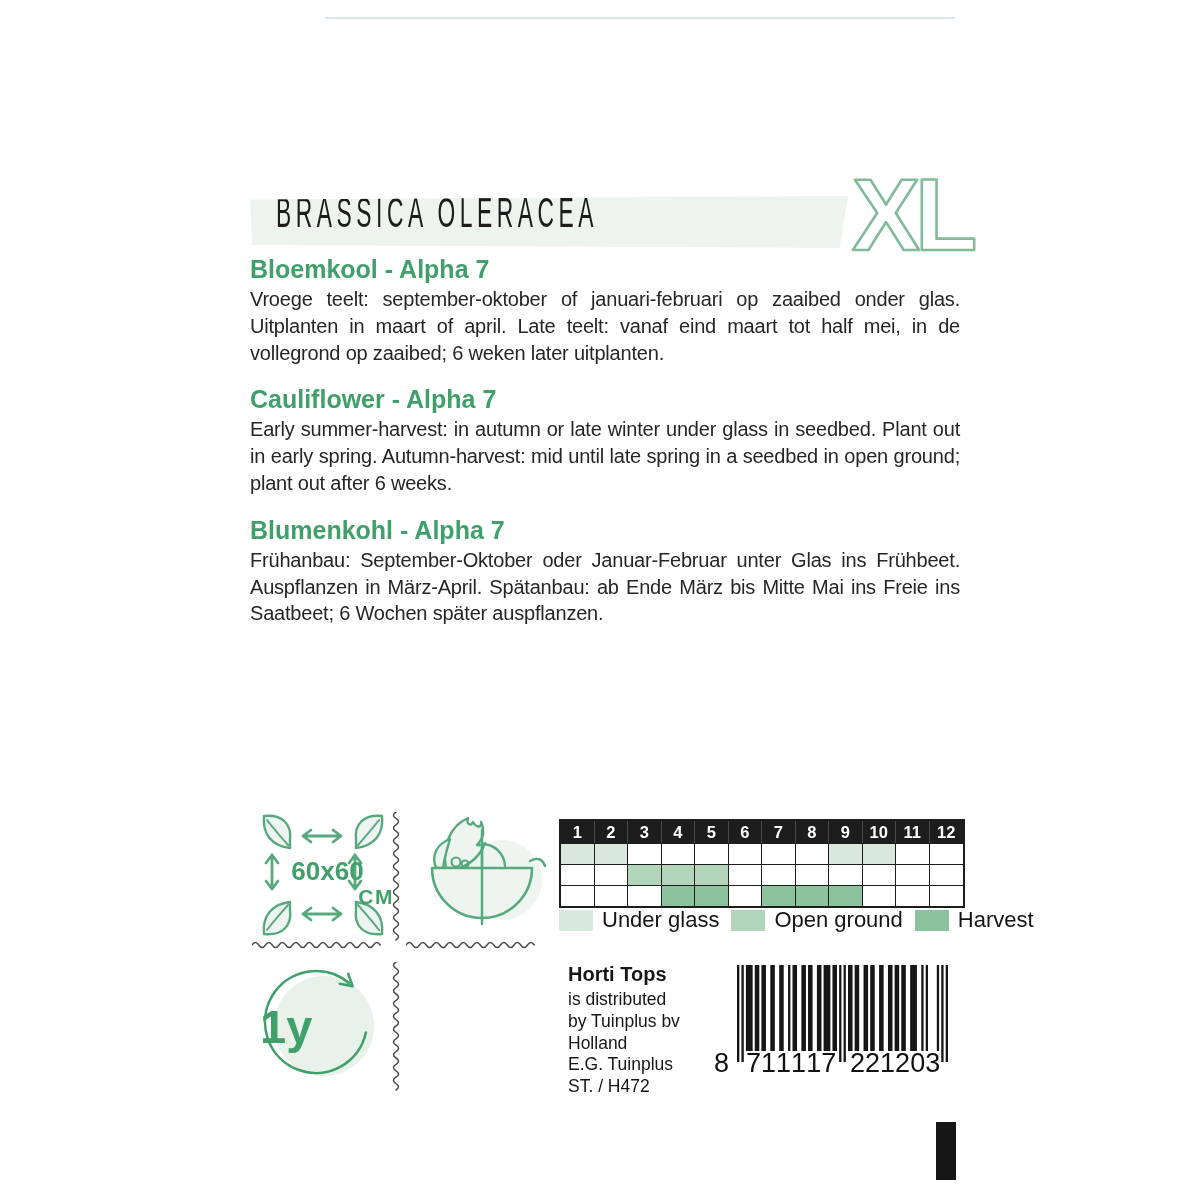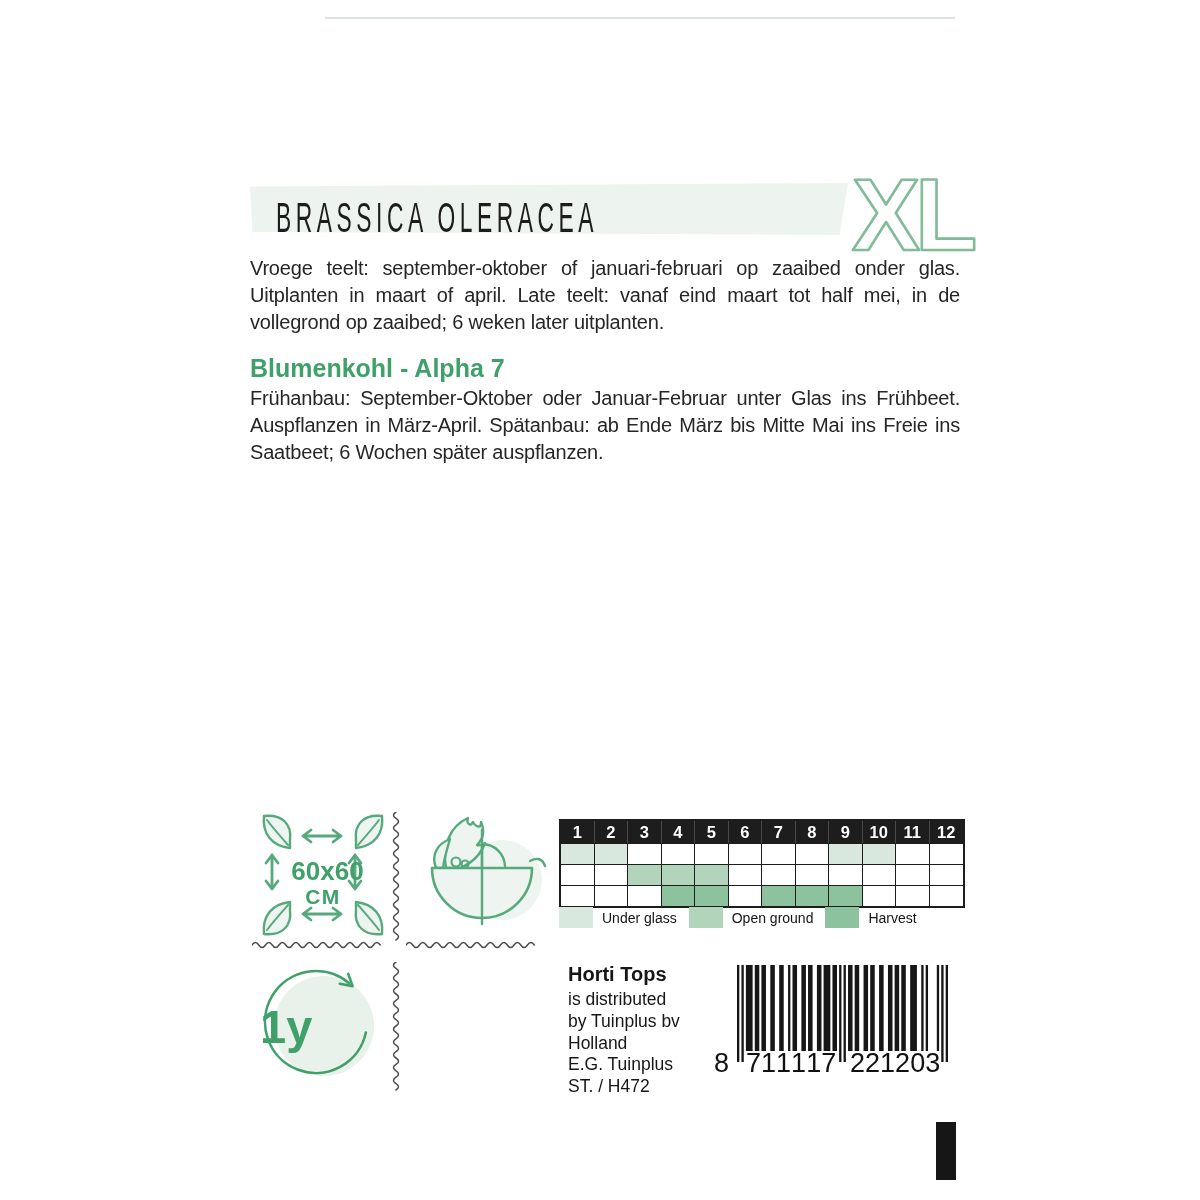--- a/index.html
+++ b/index.html
@@ -4,39 +4,39 @@
 <style>
   :root{
     --green:#3fa06a; --igreen:#56a97d; --banner:#edf3ee; --light:#e9f1eb; --ink:#1d1d1d;
   }
   html,body{margin:0;padding:0}
   body{width:1200px;height:1200px;position:relative;background:#ffffff;
        font-family:"Liberation Sans", sans-serif;overflow:hidden;color:#222}
 
   .top-edge{position:absolute;left:325px;top:17px;width:630px;height:2px;background:#dbe5de}
 
-  .banner{position:absolute;left:250px;top:183px;width:598px;height:52px;background:var(--banner);
-          display:flex;align-items:flex-end;padding-left:26px;box-sizing:border-box;
+  .banner{position:absolute;left:250px;top:196px;width:598px;height:52px;background:var(--banner);
+          display:flex;align-items:flex-start;padding-left:26px;box-sizing:border-box;
           clip-path:polygon(0 7%,100% 0,98.6% 100%,0.4% 94%)}
   .banner-text{display:inline-block;font-size:30px;font-weight:400;color:#1c1c1c;letter-spacing:6px;
                transform:scaleY(1.42) scaleX(0.76);transform-origin:left center;white-space:nowrap}
 
   .xl-badge{position:absolute;left:848px;top:158px}
 
   .sections{position:absolute;left:250px;top:255px;width:710px}
   .sections section{margin:0 0 19px 0}
   .sections h2{margin:0 0 3px 0;font-size:25px;line-height:28px;font-weight:700;color:var(--green)}
   .sections p{margin:0;font-size:20px;line-height:26.8px;letter-spacing:-0.2px;color:#262626;
               text-align:justify}
 
   .spacing-icon{position:absolute;left:252px;top:812px;width:142px;height:126px}
   .spacing-icon svg{position:absolute;left:0;top:0}
   .spacing-dim{position:absolute;left:9px;right:0;top:46px;text-align:center;color:var(--green);
                font-weight:700;font-size:26px;line-height:26px}
-  .spacing-unit{position:absolute;left:0;right:0;top:74px;text-align:center;color:var(--green);
+  .spacing-unit{position:absolute;left:0;right:0;top:74px;text-align:right;color:var(--green);
                 font-weight:700;font-size:21px;letter-spacing:1.5px;line-height:21px}
 
   .salad-icon{position:absolute;left:414px;top:806px}
 
   .wavy{position:absolute}
   .wavy-v1{left:391px;top:812px}
   .wavy-v2{left:391px;top:962px}
   .wavy-h1{left:252px;top:940px}
   .wavy-h2{left:406px;top:940px}
 
@@ -44,21 +44,21 @@
             display:grid;grid-template-columns:repeat(12,1fr);grid-template-rows:22px 21px 21px 21px;
             background:#fff}
   .cal-h{background:var(--ink);color:#fff;font-weight:700;font-size:16.5px;
          display:flex;align-items:center;justify-content:center;border-right:1px solid #4a4a4a;box-sizing:border-box}
   .cal-c{border-right:1.5px solid var(--ink);border-top:1.5px solid var(--ink);box-sizing:border-box}
   .calendar > *:nth-child(12n){border-right:none}
 
   .legend{position:absolute;left:559px;top:907px;width:402px;display:flex;align-items:center}
   .legend-item{display:flex;align-items:center;margin-right:12px}
   .legend-swatch{width:34px;height:21px;margin-right:9px;flex:none}
-  .legend-label{font-size:14px;color:#141414;white-space:nowrap}
+  .legend-label{font-size:22px;color:#141414;white-space:nowrap}
 
   .shelf-icon{position:absolute;left:260px;top:964px;width:118px;height:118px}
   .shelf-icon svg{position:absolute;left:0;top:0}
   .shelf-text{position:absolute;left:0;width:112px;top:37px;text-align:left;
               font-size:47px;line-height:52px;font-weight:700;color:var(--green)}
 
   .distributor{position:absolute;left:568px;top:963px;color:#161616}
   .dist-name{font-size:20px;font-weight:700;line-height:22px;margin-bottom:4px}
   .dist-line{font-size:17.5px;line-height:21.8px}
 
@@ -85,23 +85,28 @@
   <div class="banner">
     <span class="banner-text">BRASSICA OLERACEA</span>
   </div>
 
   <svg class="xl-badge" width="130" height="112" viewBox="0 0 130 112">
     <text x="4" y="92" font-family="Liberation Sans, sans-serif" font-size="102" font-weight="bold" fill="#ffffff" stroke="#82bb9a" stroke-width="2.6" stroke-linejoin="round" letter-spacing="-5">XL</text>
   </svg>
 
   <div class="sections">
     <section>
+      <h2>Bloemkool - Alpha 7</h2>
       <p>Vroege teelt: september-oktober of januari-februari op zaaibed onder glas. Uitplanten in maart of april. Late teelt: vanaf eind maart tot half mei, in de vollegrond op zaaibed; 6 weken later uitplanten.</p>
     </section>
     <section>
+    </section>
+    <section>
+      <h2>Cauliflower - Alpha 7</h2>
+      <p>Early summer-harvest: in autumn or late winter under glass in seedbed. Plant out in early spring. Autumn-harvest: mid until late spring in a seedbed in open ground; plant out after 6 weeks.</p>
     </section>
     <section>
       <h2>Blumenkohl - Alpha 7</h2>
       <p>Frühanbau: September-Oktober oder Januar-Februar unter Glas ins Frühbeet. Auspflanzen in März-April. Spätanbau: ab Ende März bis Mitte Mai ins Freie ins Saatbeet; 6 Wochen später auspflanzen.</p>
     </section>
   </div>
 
   <div class="spacing-icon">
     <svg width="142" height="126" viewBox="0 0 142 126">
       <g transform="translate(10,2)">

